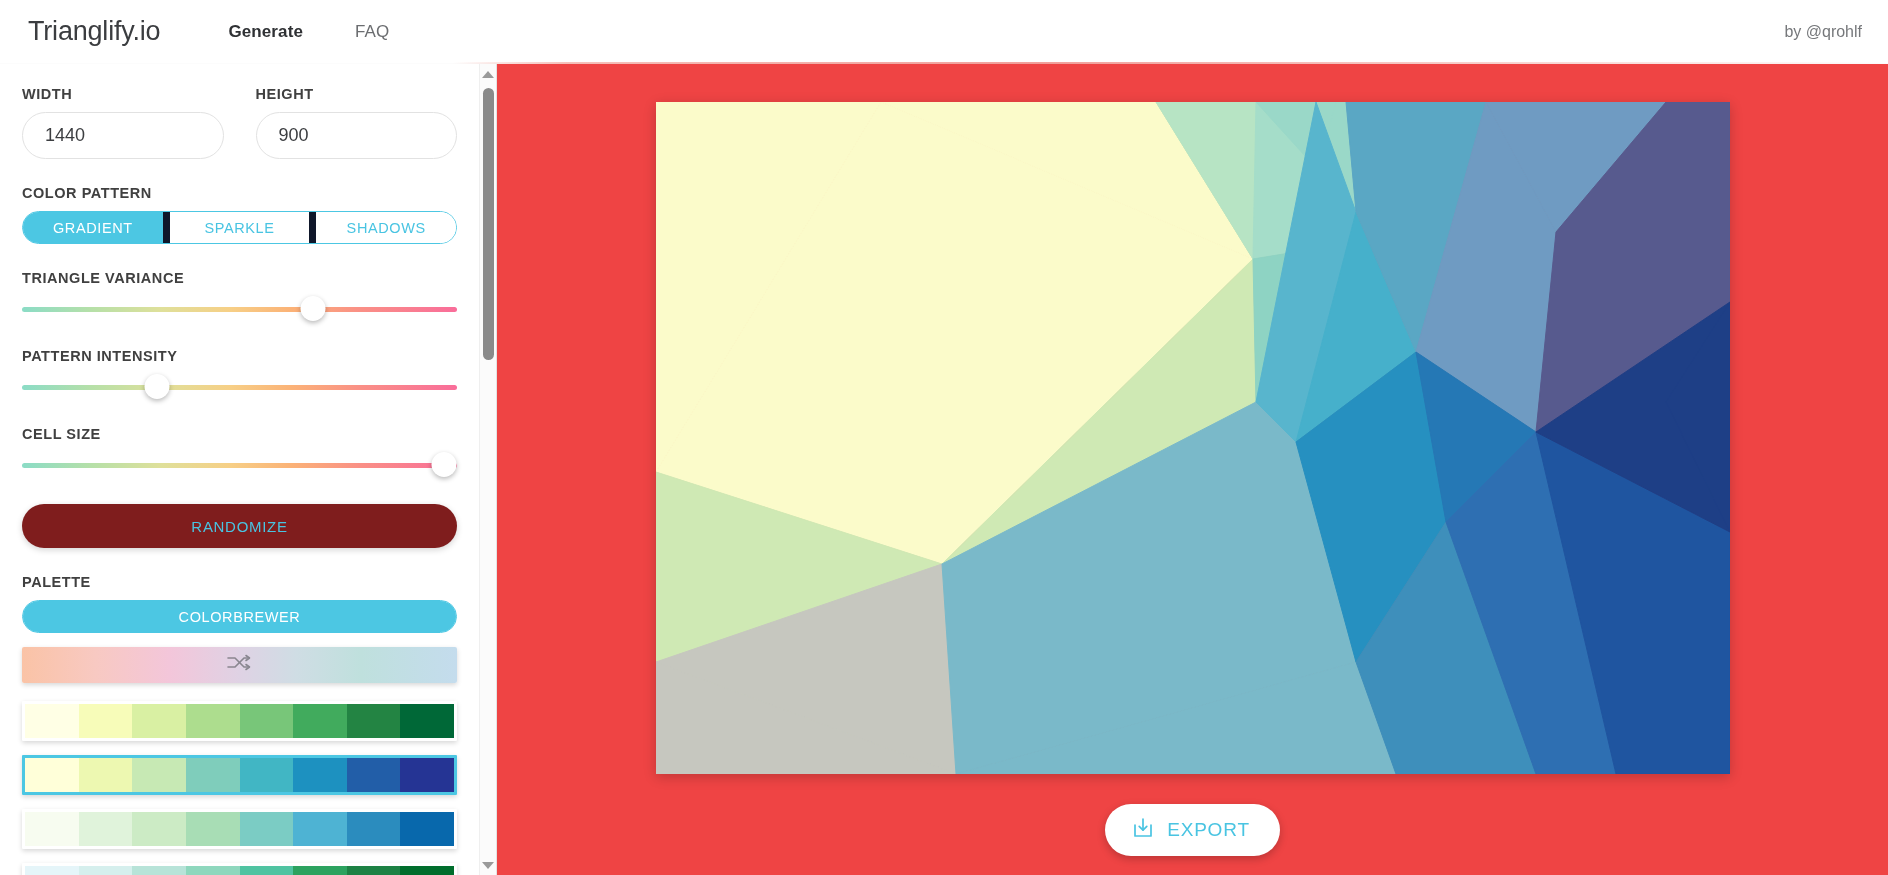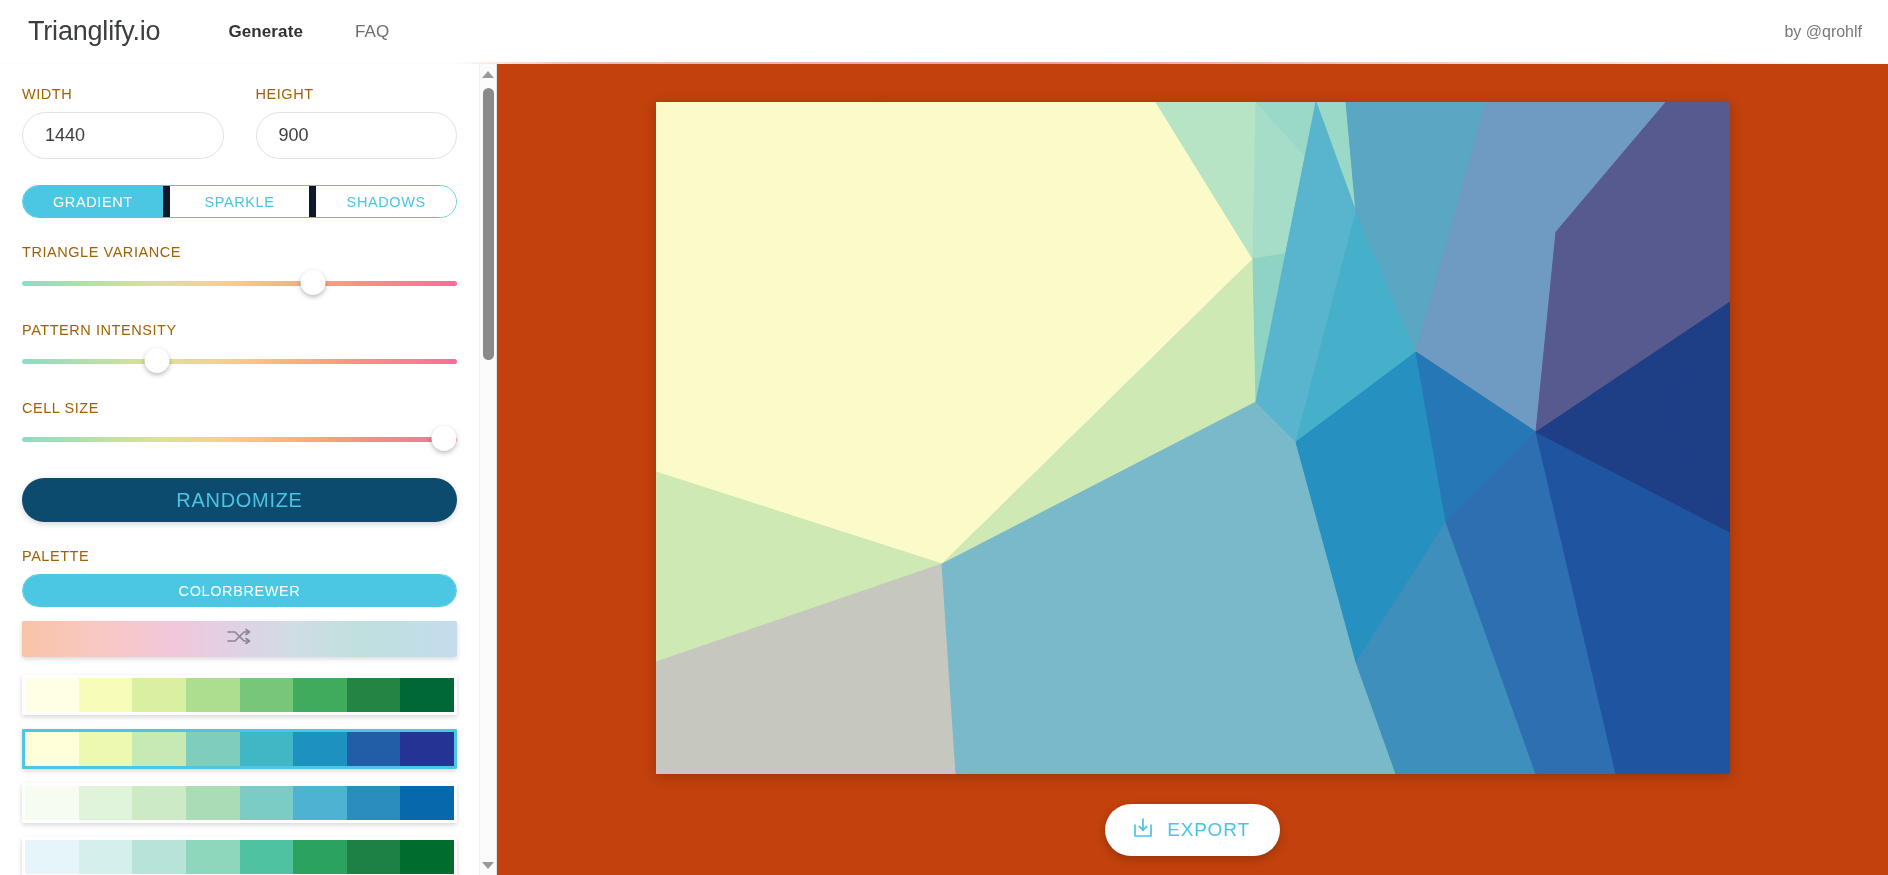--- a/index.html
+++ b/index.html
@@ -50,22 +50,22 @@
     width: 497px; flex: 0 0 497px;
     position: relative; background: #fff;
     border-right: 1px solid #e3e3e3;
     display: flex;
   }
   .sidebar {
     flex: 1 1 auto; overflow: hidden; padding: 22px 22px 20px 22px;
     position: relative;
   }
   .field-label {
-    font-size: 14.5px; letter-spacing: .55px; color: #a16207;
-    text-transform: uppercase; margin-bottom: 10px; display: block;
+    font-size: 14.5px; letter-spacing: .55px; color: #404040;
+    text-transform: uppercase; margin-bottom: 10px; display: block; font-weight: bold;
   }
   .row-2 { display: flex; gap: 32px; }
   .col { flex: 1 1 0; }
   .text-input {
     width: 100%; height: 47px; border: 1px solid #e2e2e2; border-radius: 24px;
     background: #fff; padding: 8px 22px; font-size: 18px; color: #3c3e41;
     font-family: "Liberation Sans", sans-serif; outline: none;
   }
   .group { margin-top: 26px; }
 
@@ -94,23 +94,23 @@
       #f7cf86 48%, #fbb277 62%, #fa8f86 78%, #f96d9a 100%);
   }
   .slider-knob {
     position: absolute; top: 0; width: 25px; height: 25px; border-radius: 50%;
     background: #fff; box-shadow: 0 2px 5px rgba(0,0,0,.28);
     transform: translateX(-50%); cursor: pointer;
   }
 
   
   .pill-btn {
-    width: 100%; height: 44px; border-radius: 24px; background: #0c4a6e;
+    width: 100%; height: 44px; border-radius: 24px; background: #7f1d1d;
     border: none; box-shadow: 0 2px 6px rgba(0,0,0,.17);
-    color: #49c4e2; font-size: 20px; letter-spacing: .7px;
+    color: #49c4e2; font-size: 15px; letter-spacing: .7px;
     font-family: "Liberation Sans", sans-serif;
     cursor: pointer; display: flex; align-items: center; justify-content: center;
   }
 
   
   .shuffle-bar {
     width: 100%; height: 36px; margin-top: 14px; border-radius: 2px;
     box-shadow: 0 2px 5px rgba(0,0,0,.16);
     display: flex; align-items: center; justify-content: center;
     cursor: pointer;
@@ -148,21 +148,21 @@
   }
   .sb-arrow.up i { border-bottom: 7px solid #9a9a9a; }
   .sb-arrow.down i { border-top: 7px solid #9a9a9a; }
   .sb-thumb {
     position: absolute; left: 3px; width: 11px; top: 24px; height: 272px;
     background: #8a8a8a; border-radius: 6px; cursor: pointer;
   }
 
   
   .canvas-area {
-    flex: 1 1 auto; background: #c2410c;
+    flex: 1 1 auto; background: #ef4444;
     display: flex; flex-direction: column; align-items: center;
     justify-content: flex-start; position: relative; min-width: 0;
   }
   .art-wrap { margin-top: 38px; box-shadow: 0 3px 12px rgba(0,0,0,.20); }
   .art { display: block; }
   .export-btn {
     margin-top: 30px; height: 52px; padding: 0 30px 0 26px;
     border: none; border-radius: 26px; background: #fff;
     box-shadow: 0 3px 9px rgba(0,0,0,.22);
     display: flex; align-items: center; gap: 12px;
@@ -196,20 +196,21 @@
             <label class="field-label">WIDTH</label>
             <input class="text-input" type="text" value="1440" style="">
           </div>
           <div class="col">
             <label class="field-label">HEIGHT</label>
             <input class="text-input" type="text" value="900" style="">
           </div>
         </div>
 
         <div class="group">
+          <label class="field-label">COLOR PATTERN</label>
           <div class="seg">
             <div class="seg-btn active">GRADIENT</div>
             <div class="seg-btn">SPARKLE</div>
             <div class="seg-btn">SHADOWS</div>
           </div>
         </div>
 
         <div class="group">
           <label class="field-label">TRIANGLE VARIANCE</label>
           <div class="slider">

